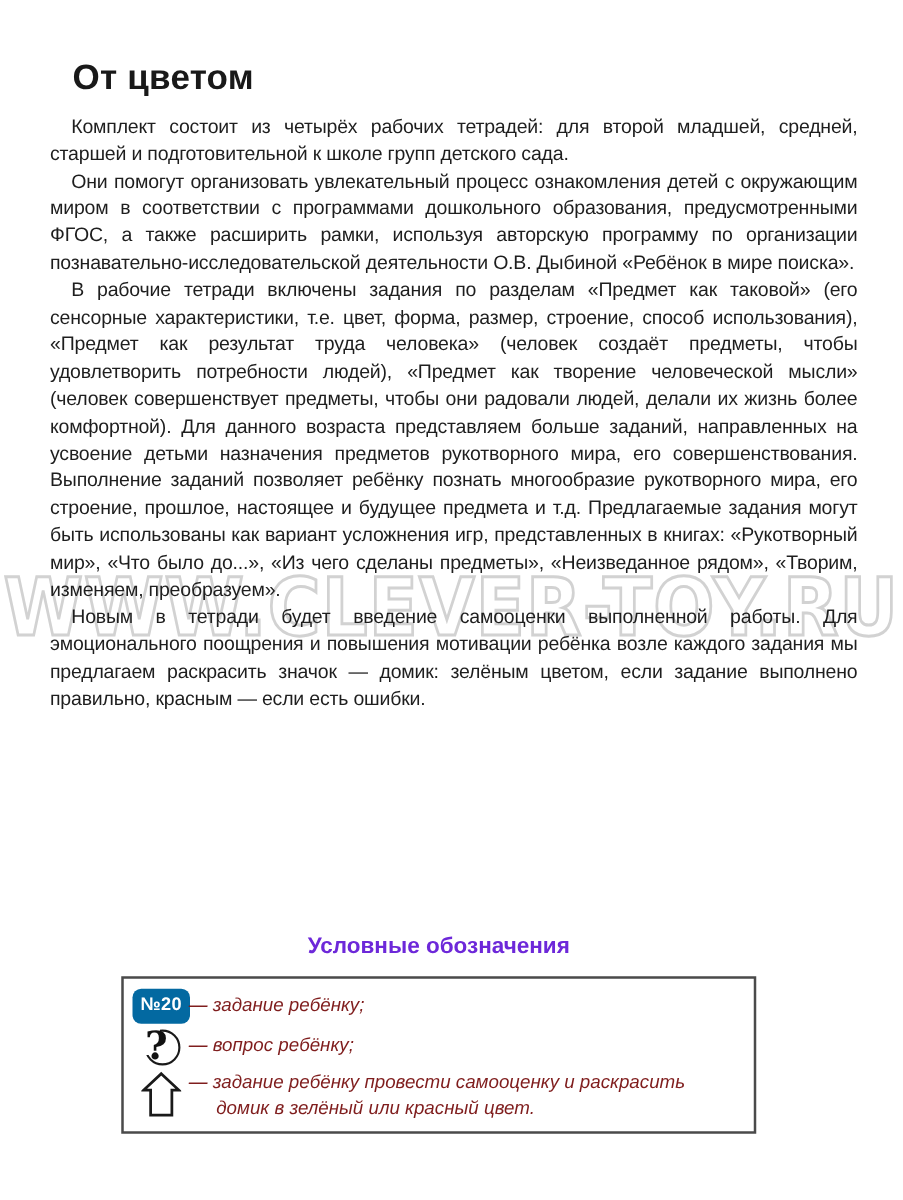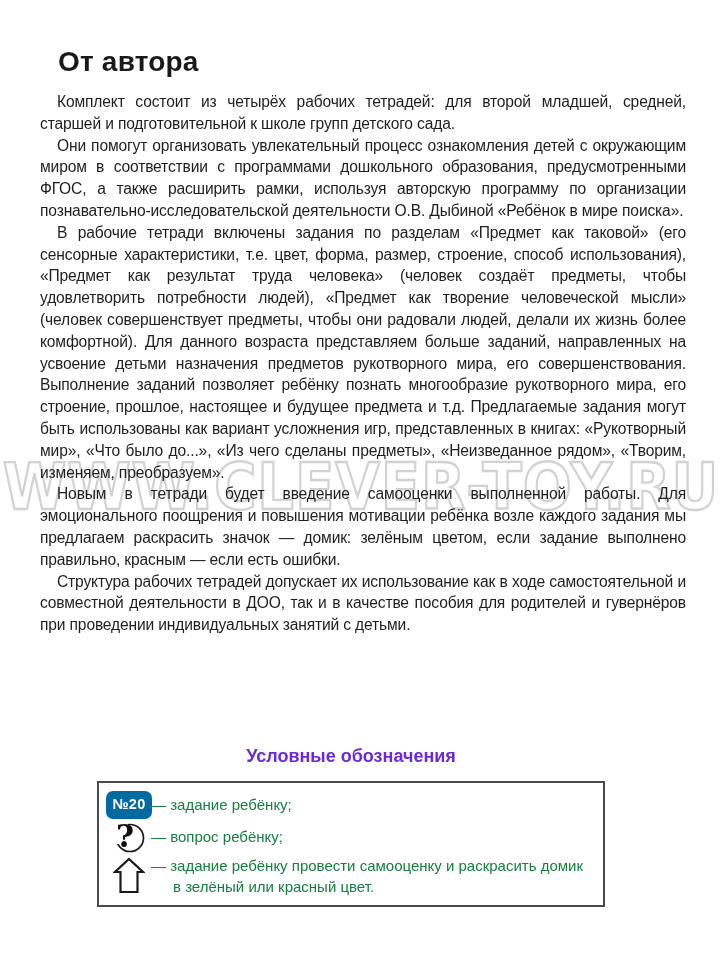--- a/index.html
+++ b/index.html
@@ -34,43 +34,42 @@
   }
   .legend-box {
     position:absolute; left:97px; top:781px; width:508px; height:126px; z-index:2;
     border:2px solid #4a4a4a; box-sizing:border-box;
     padding:8px 10px 9px 8px; display:flex; flex-direction:column;
     justify-content:space-between; background:#ffffff;
   }
   .legend-item { display:flex; align-items:center; }
   .icon-cell { width:44px; flex:none; display:flex; justify-content:center; align-items:center; }
   .legend-label {
-    font-size:15px; line-height:21px; color:#15803d;
-    padding-left:22px; text-indent:-22px;
+    font-size:15px; line-height:21px; color:#7f1d1d;
+    padding-left:22px; text-indent:-22px;font-style:italic;
   }
   .badge {
     background:#0369a1; color:#ffffff; border-radius:7px;
     font-weight:bold; font-size:14.5px; line-height:1;
     padding:6px 6px 7px; letter-spacing:0.3px; white-space:nowrap;
   }
 </style>
 </head>
 <body>
 
 <div class="page">
 
   <div class="watermark">WWW.CLEVER-TOY.RU</div>
 
   <div class="content">
-    <h1 class="title">От автора</h1>
+    <h1 class="title">От цветом</h1>
     <p class="para">Комплект состоит из четырёх рабочих тетрадей: для второй младшей, средней, старшей и подготовительной к школе групп детского сада.</p>
     <p class="para">Они помогут организовать увлекательный процесс ознакомления детей с окружающим миром в соответствии с программами дошкольного образования, предусмотренными ФГОС, а также расширить рамки, используя авторскую программу по организации познавательно-исследовательской деятельности О.В. Дыбиной «Ребёнок в мире поиска».</p>
     <p class="para">В рабочие тетради включены задания по разделам «Предмет как таковой» (его сенсорные характеристики, т.е. цвет, форма, размер, строение, способ использования), «Предмет как результат труда человека» (человек создаёт предметы, чтобы удовлетворить потребности людей), «Предмет как творение человеческой мысли» (человек совершенствует предметы, чтобы они радовали людей, делали их жизнь более комфортной). Для данного возраста представляем больше заданий, направленных на усвоение детьми назначения предметов рукотворного мира, его совершенствования. Выполнение заданий позволяет ребёнку познать многообразие рукотворного мира, его строение, прошлое, настоящее и будущее предмета и т.д. Предлагаемые задания могут быть использованы как вариант усложнения игр, представленных в книгах: «Рукотворный мир», «Что было до...», «Из чего сделаны предметы», «Неизведанное рядом», «Творим, изменяем, преобразуем».</p>
     <p class="para">Новым в тетради будет введение самооценки выполненной работы. Для эмоционального поощрения и повышения мотивации ребёнка возле каждого задания мы предлагаем раскрасить значок — домик: зелёным цветом, если задание выполнено правильно, красным — если есть ошибки.</p>
-    <p class="para">Структура рабочих тетрадей допускает их использование как в ходе самостоятельной и совместной деятельности в ДОО, так и в качестве пособия для родителей и гувернёров при проведении индивидуальных занятий с детьми.</p>
   </div>
 
   <div class="legend-heading">Условные обозначения</div>
 
   <div class="legend-box">
 
     <div class="legend-item">
       <span class="icon-cell">
         <span class="badge">№20</span>
       </span>

